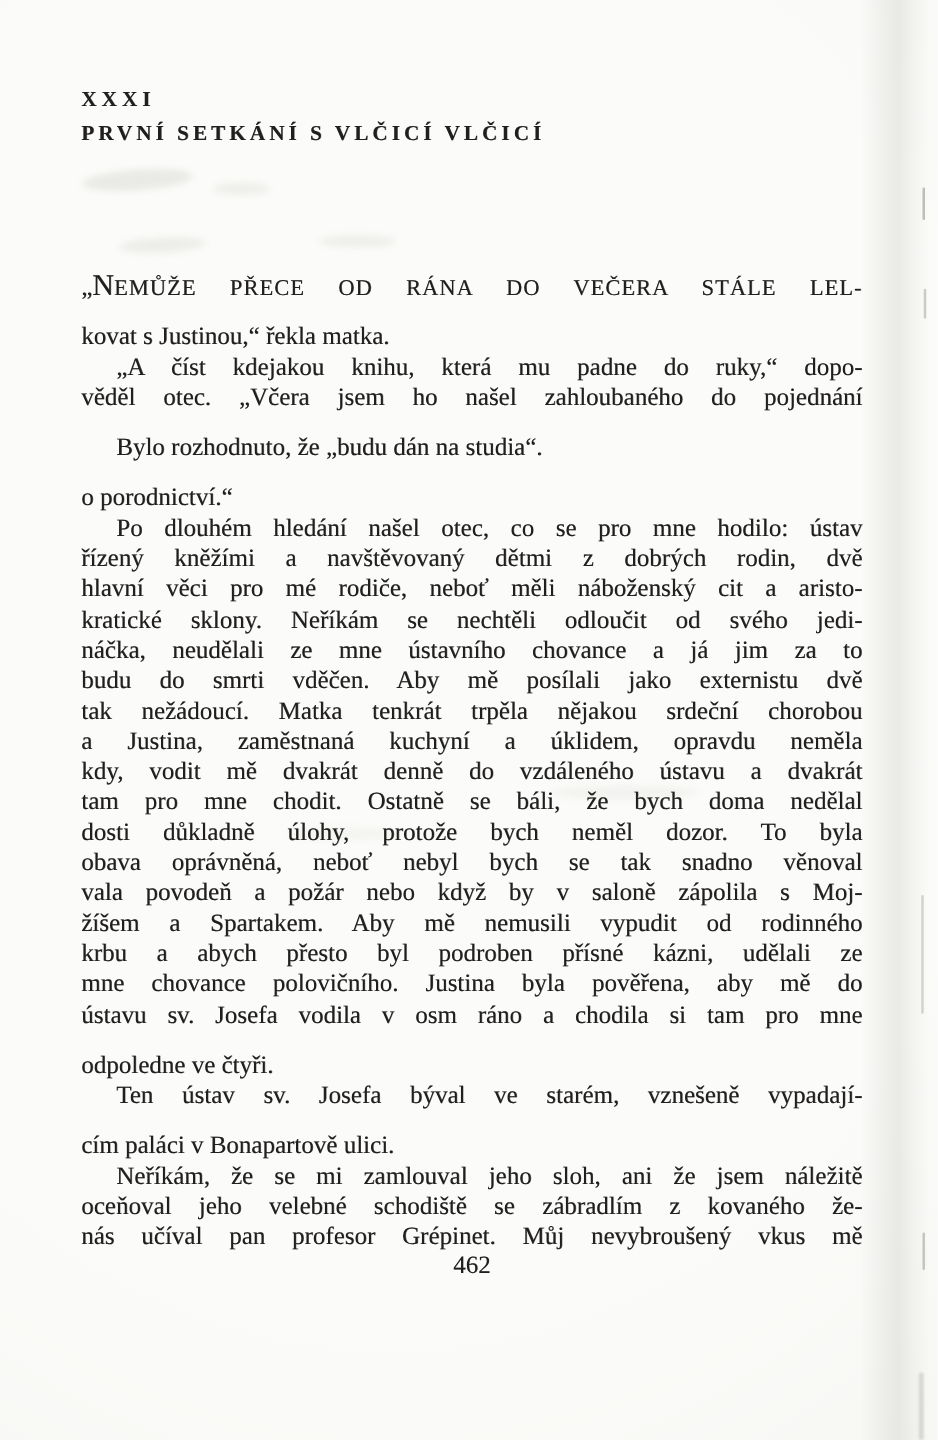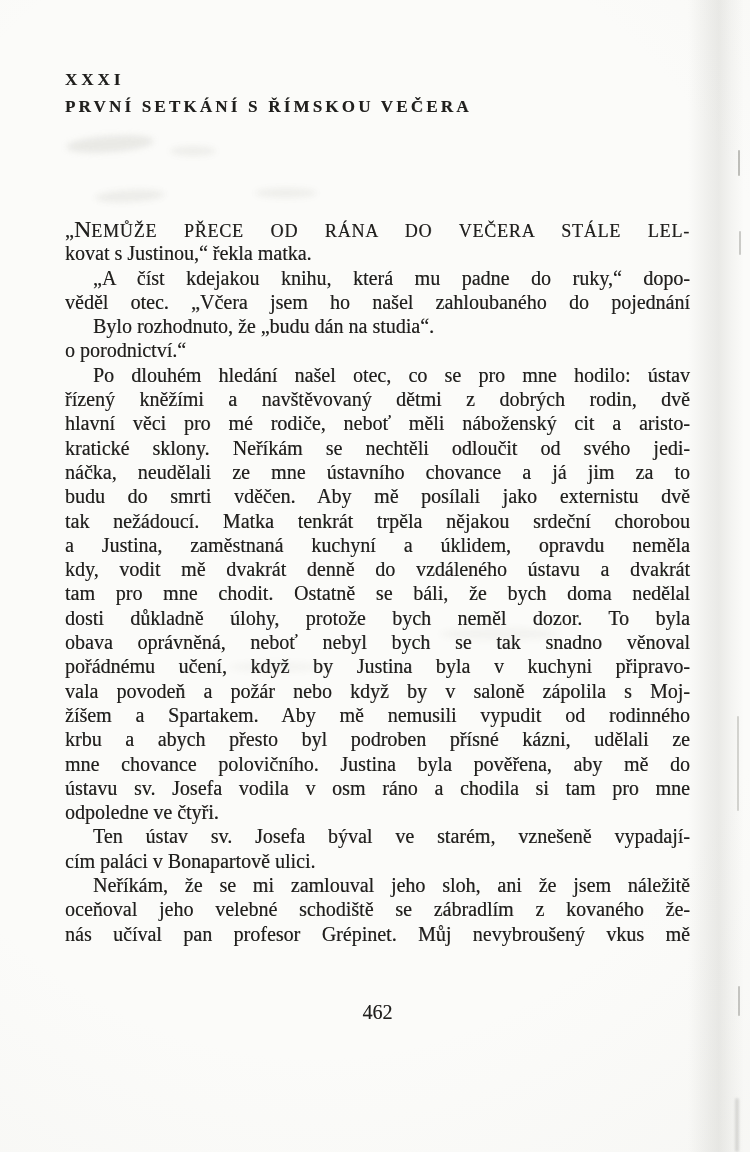--- a/index.html
+++ b/index.html
@@ -76,20 +76,21 @@
   }
   .line{
     height:24.3px;
     text-align:justify;
     text-align-last:justify;
     overflow:visible;
   }
   .line.last{
     text-align:right;
     text-align-last:left;
+    margin-top:16px;
   }
   .line.indent{text-indent:28px;}
 
   .lead-open{font-size:20px;}
   .lead-initial{font-size:24px;}
   .lead-rest{font-size:18px;letter-spacing:0.8px;margin-top:32px;}
 
   .page-number{
     position:absolute;left:65px;top:1001px;width:625px;
     text-align:center;font-size:20px;
@@ -110,21 +111,21 @@
 
   <div class="ghost g1"></div>
   <div class="ghost g2"></div>
   <div class="ghost g3"></div>
   <div class="ghost g4"></div>
   <div class="ghost g5"></div>
   <div class="ghost g6"></div>
 
   <div class="heading">
     <div class="chapter-number">XXXI</div>
-    <div class="chapter-title">PRVNÍ SETKÁNÍ S ŘÍMSKOU VEČERA</div>
+    <div class="chapter-title">PRVNÍ SETKÁNÍ S VLČICÍ VLČICÍ</div>
   </div>
 
   <div class="textblock">
     <div class="line"><span class="lead-open">„</span><span class="lead-initial">N</span><span class="lead-rest">EMŮŽE PŘECE OD RÁNA DO VEČERA STÁLE LEL-</span></div>
     <div class="line last">kovat s Justinou,“ řekla matka.</div>
     <div class="line indent">„A číst kdejakou knihu, která mu padne do ruky,“ dopo-</div>
     <div class="line">věděl otec. „Včera jsem ho našel zahloubaného do pojednání</div>
     <div class="line indent last">Bylo rozhodnuto, že „budu dán na studia“.</div>
     <div class="line last">o porodnictví.“</div>
     <div class="line indent">Po dlouhém hledání našel otec, co se pro mne hodilo: ústav</div>
@@ -132,21 +133,20 @@
     <div class="line">hlavní věci pro mé rodiče, neboť měli náboženský cit a aristo-</div>
     <div class="line">kratické sklony. Neříkám se nechtěli odloučit od svého jedi-</div>
     <div class="line">náčka, neudělali ze mne ústavního chovance a já jim za to</div>
     <div class="line">budu do smrti vděčen. Aby mě posílali jako externistu dvě</div>
     <div class="line">tak nežádoucí. Matka tenkrát trpěla nějakou srdeční chorobou</div>
     <div class="line">a Justina, zaměstnaná kuchyní a úklidem, opravdu neměla</div>
     <div class="line">kdy, vodit mě dvakrát denně do vzdáleného ústavu a dvakrát</div>
     <div class="line">tam pro mne chodit. Ostatně se báli, že bych doma nedělal</div>
     <div class="line">dosti důkladně úlohy, protože bych neměl dozor. To byla</div>
     <div class="line">obava oprávněná, neboť nebyl bych se tak snadno věnoval</div>
-    <div class="line">pořádnému učení, když by Justina byla v kuchyni připravo-</div>
     <div class="line">vala povodeň a požár nebo když by v saloně zápolila s Moj-</div>
     <div class="line">žíšem a Spartakem. Aby mě nemusili vypudit od rodinného</div>
     <div class="line">krbu a abych přesto byl podroben přísné kázni, udělali ze</div>
     <div class="line">mne chovance polovičního. Justina byla pověřena, aby mě do</div>
     <div class="line">ústavu sv. Josefa vodila v osm ráno a chodila si tam pro mne</div>
     <div class="line last">odpoledne ve čtyři.</div>
     <div class="line indent">Ten ústav sv. Josefa býval ve starém, vznešeně vypadají-</div>
     <div class="line last">cím paláci v Bonapartově ulici.</div>
     <div class="line indent">Neříkám, že se mi zamlouval jeho sloh, ani že jsem náležitě</div>
     <div class="line">oceňoval jeho velebné schodiště se zábradlím z kovaného že-</div>

